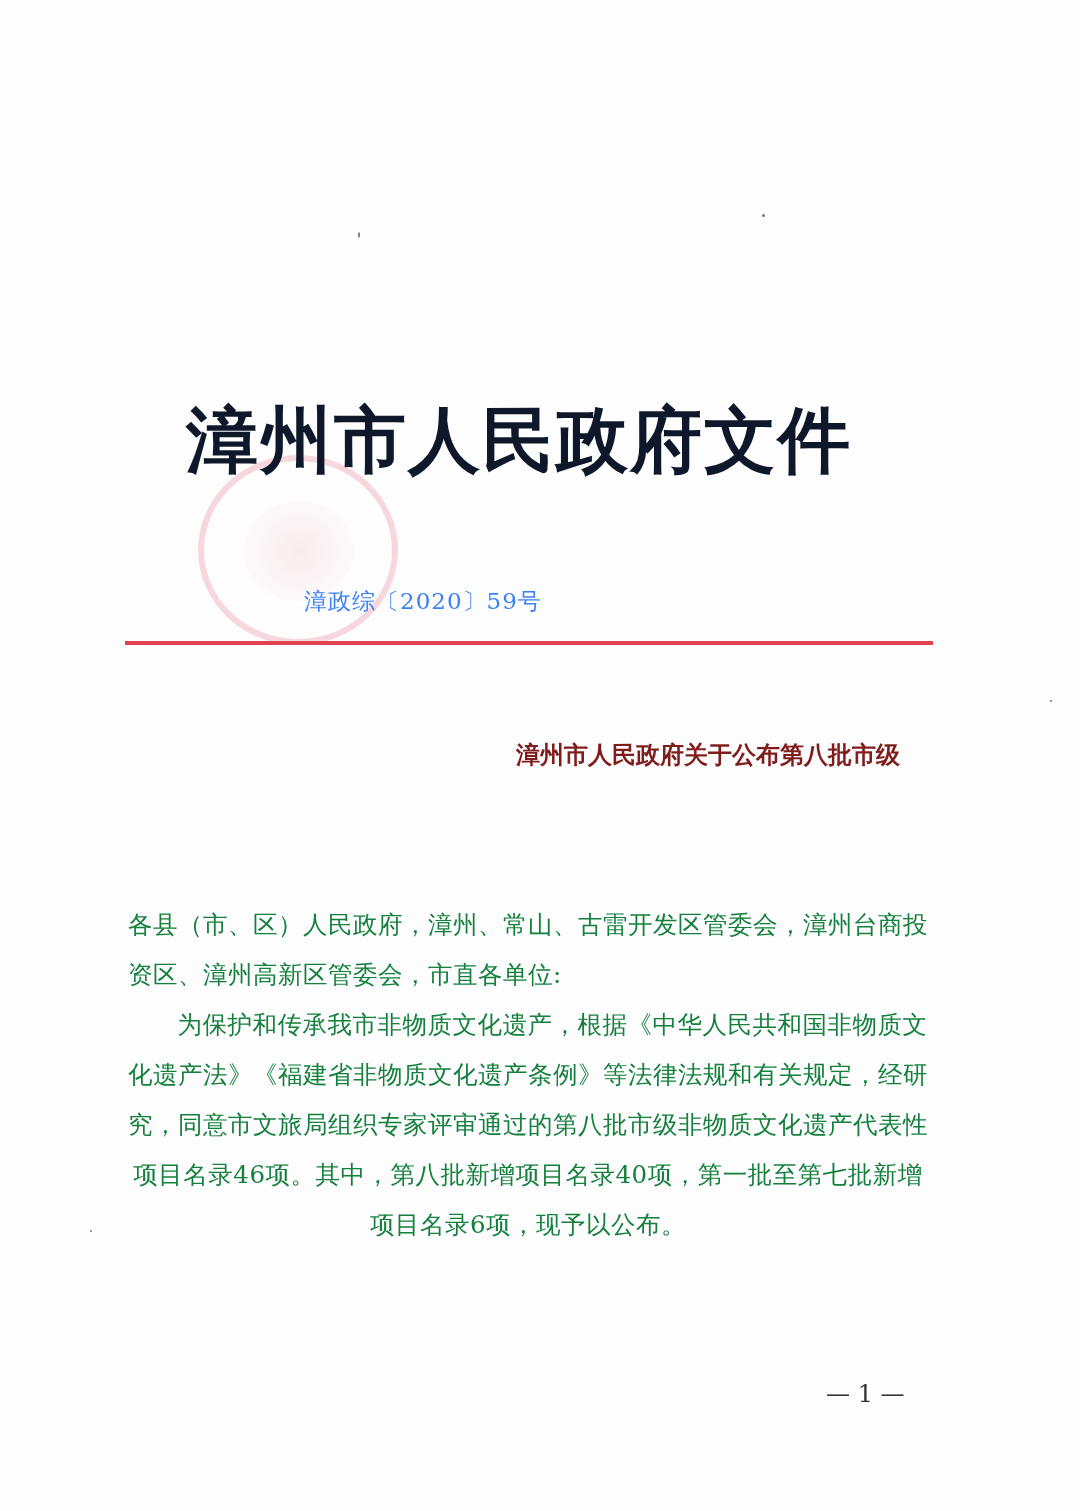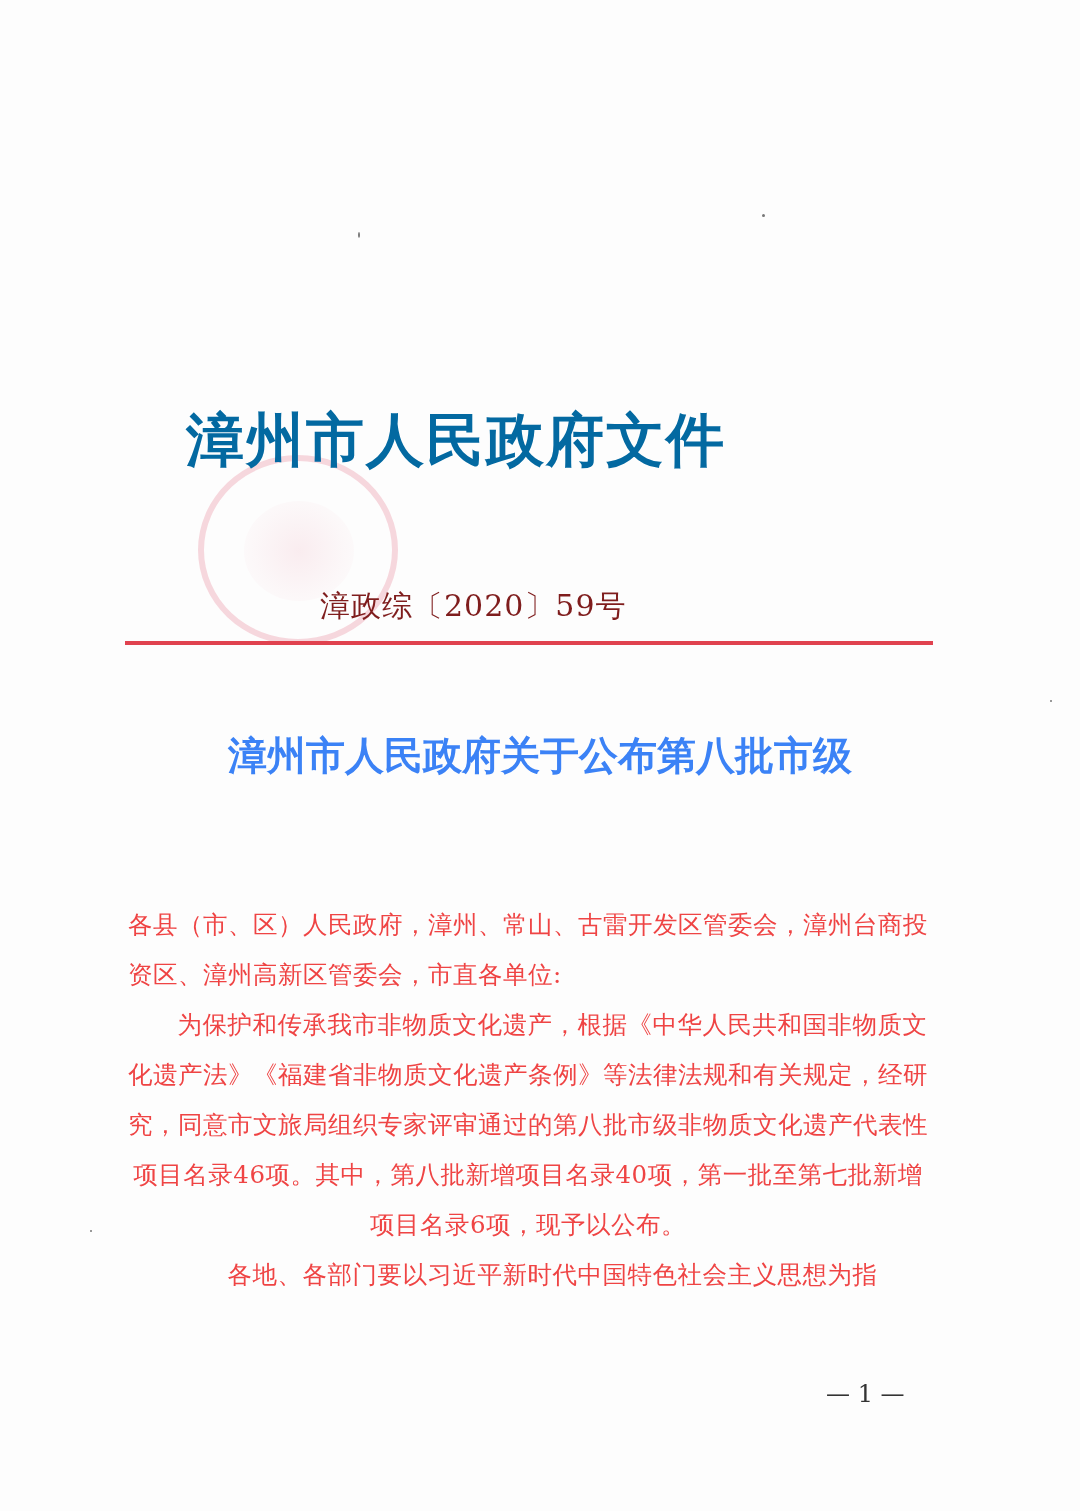--- a/index.html
+++ b/index.html
@@ -39,64 +39,64 @@
       border-radius: 50%;
       background: radial-gradient(circle, rgba(230,140,160,0.15) 0%, rgba(230,140,160,0.05) 60%, rgba(255,255,255,0) 100%);
     }
     .masthead {
       position: absolute;
       left: 186px;
       top: 385px;
       width: 700px;
       font-family: "DejaVu Serif", "Liberation Serif", serif;
       font-weight: bold;
-      font-size: 58px;
+      font-size: 72px;
       line-height: 110px;
-      color: #0369a1;
+      color: #0f172a;
       letter-spacing: 2px;
       white-space: nowrap;
     }
     .doc-number {
       position: absolute;
-      left: 320px;
+      left: 304px;
       top: 586px;
-      font-size: 30px;
-      color: #7f1d1d;
+      font-size: 23px;
+      color: #3b82f6;
       white-space: nowrap;
       letter-spacing: 1px;
     }
     .red-rule {
       position: absolute;
       left: 125px;
       top: 641px;
       width: 808px;
       height: 4px;
       background: #e0424f;
     }
     .title {
       position: absolute;
       left: 180px;
       top: 730px;
       width: 720px;
       font-family: "DejaVu Serif", "Liberation Serif", serif;
       font-weight: bold;
-      font-size: 39px;
+      font-size: 24px;
       line-height: 50px;
-      color: #3b82f6;
-      text-align: center;
+      color: #7f1d1d;
+      text-align: right;
     }
     .title div { white-space: nowrap; }
     .body-text {
       position: absolute;
       left: 128px;
       top: 900px;
       width: 800px;
       font-size: 24.5px;
       line-height: 50px;
-      color: #ef4444;
+      color: #15803d;
       letter-spacing: 0.5px;
     }
     .body-text p {
       margin: 0;
     }
     .indent { text-indent: 2em; text-align: center; }
     .addressee { margin-bottom: 0; }
     .page-number {
       position: absolute;
       left: 826px;
@@ -125,21 +125,20 @@
 
   <div class="red-rule"></div>
 
   <div class="title">
     <div>漳州市人民政府关于公布第八批市级</div>
   </div>
 
   <div class="body-text">
     <p class="addressee">各县（市、区）人民政府，漳州、常山、古雷开发区管委会，漳州台商投资区、漳州高新区管委会，市直各单位:</p>
     <p class="indent">为保护和传承我市非物质文化遗产，根据《中华人民共和国非物质文化遗产法》《福建省非物质文化遗产条例》等法律法规和有关规定，经研究，同意市文旅局组织专家评审通过的第八批市级非物质文化遗产代表性项目名录46项。其中，第八批新增项目名录40项，第一批至第七批新增项目名录6项，现予以公布。</p>
-    <p class="indent">各地、各部门要以习近平新时代中国特色社会主义思想为指</p>
   </div>
 
   <div class="page-number">— 1 —</div>
 
   <div class="speck" style="left:762px;top:214px;"></div>
   <div class="speck" style="left:358px;top:232px;width:2px;height:6px;"></div>
   <div class="speck" style="left:1050px;top:700px;width:2px;height:2px;"></div>
   <div class="speck" style="left:90px;top:1230px;width:2px;height:2px;"></div>
 </div>
 

